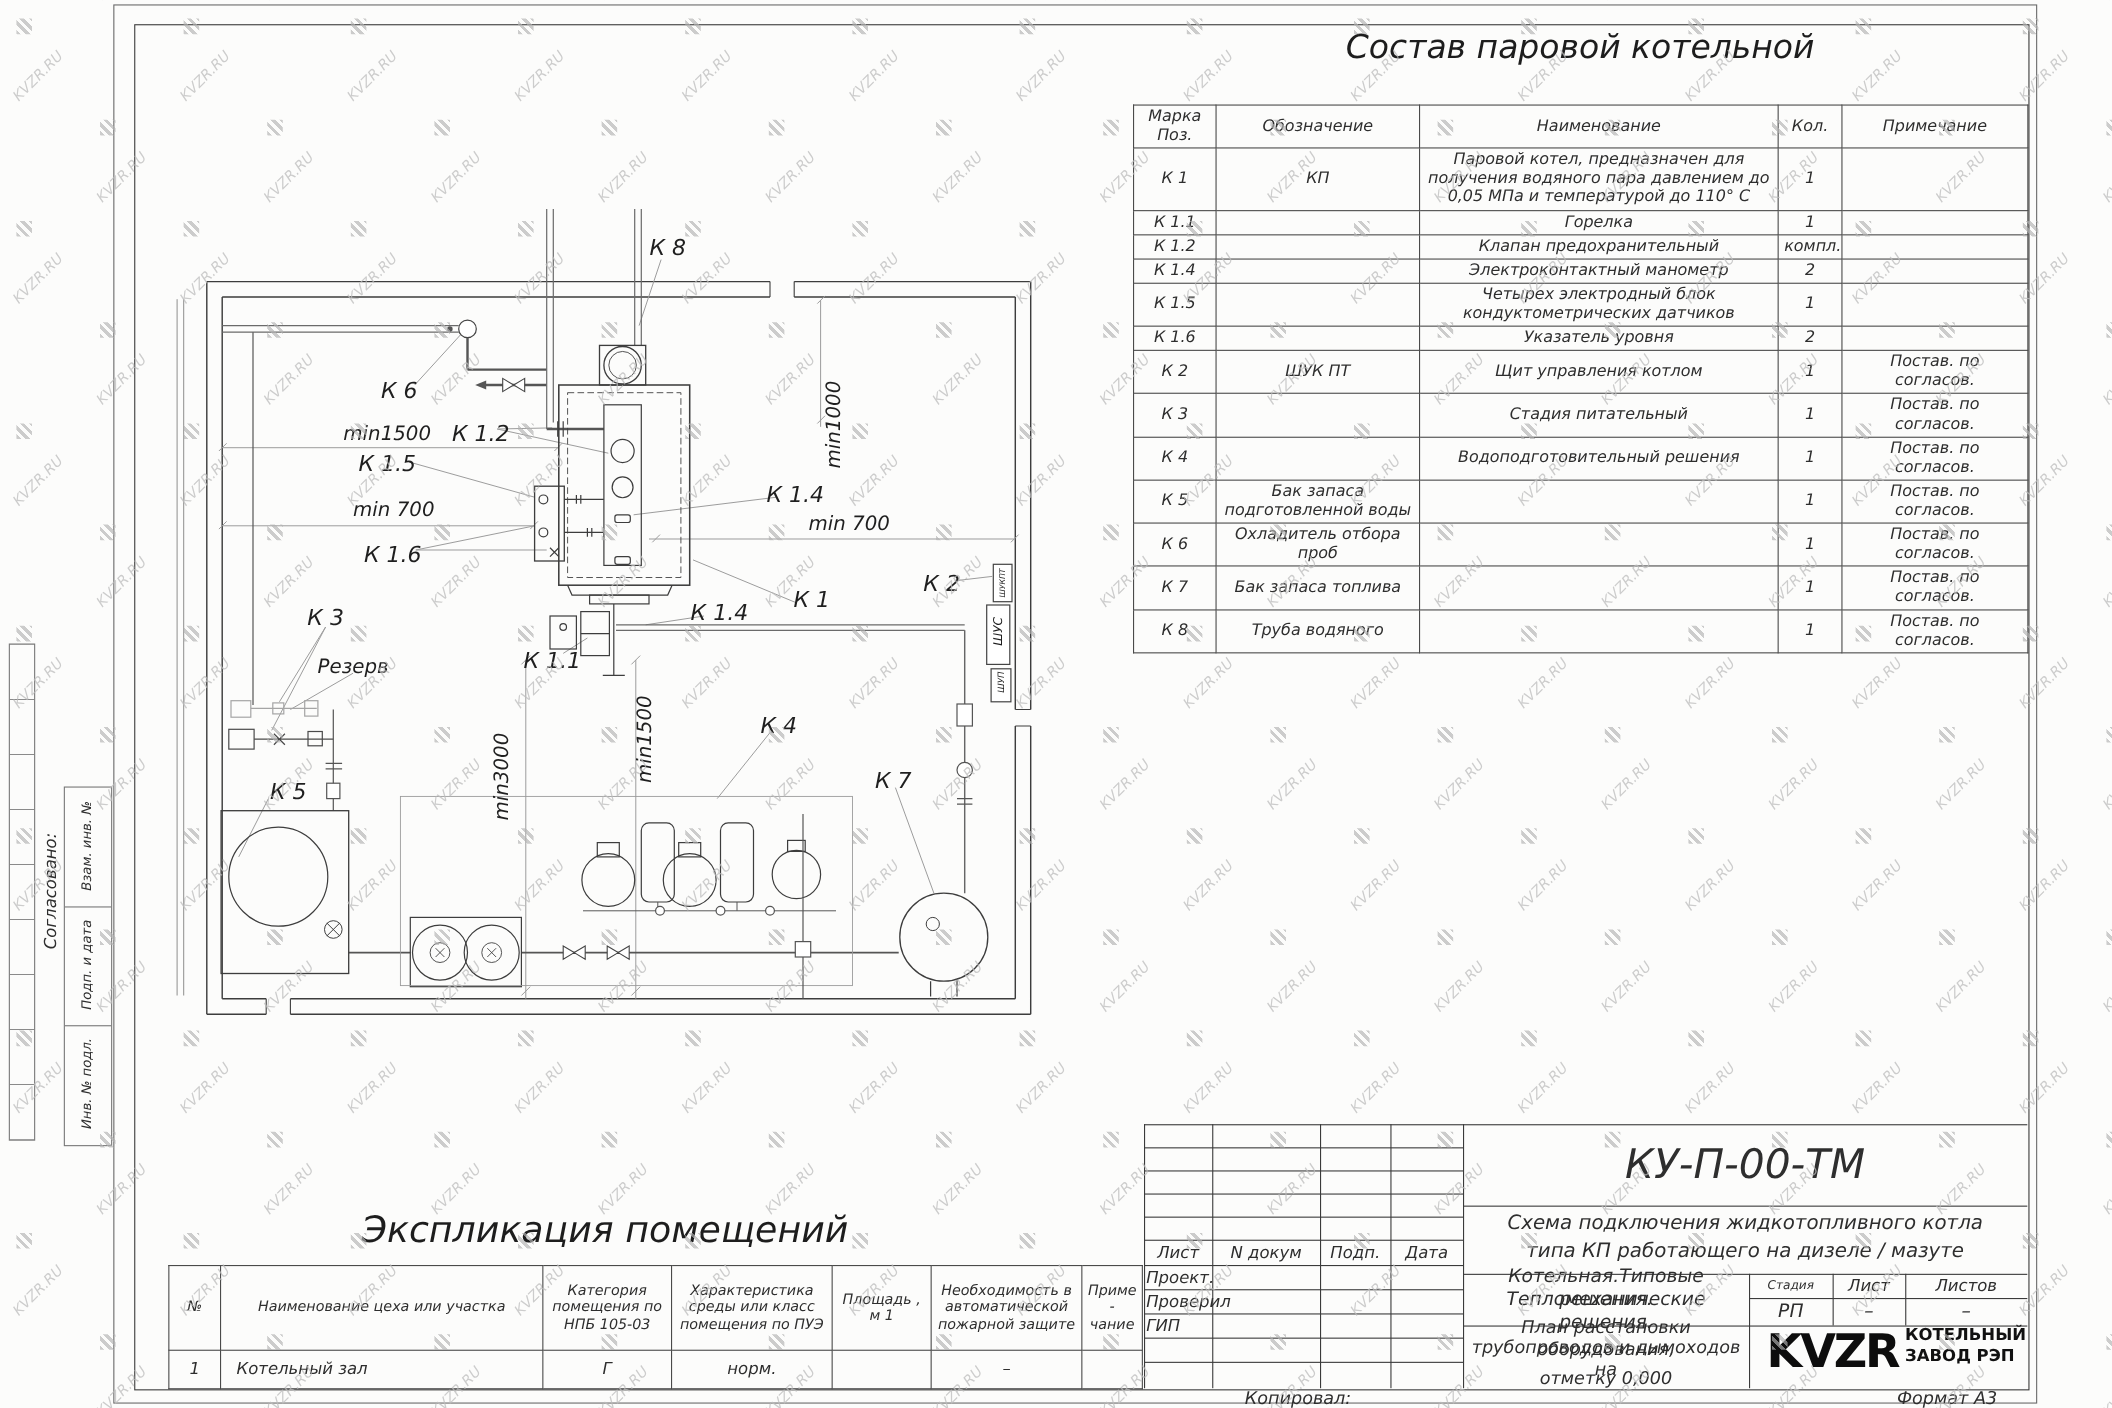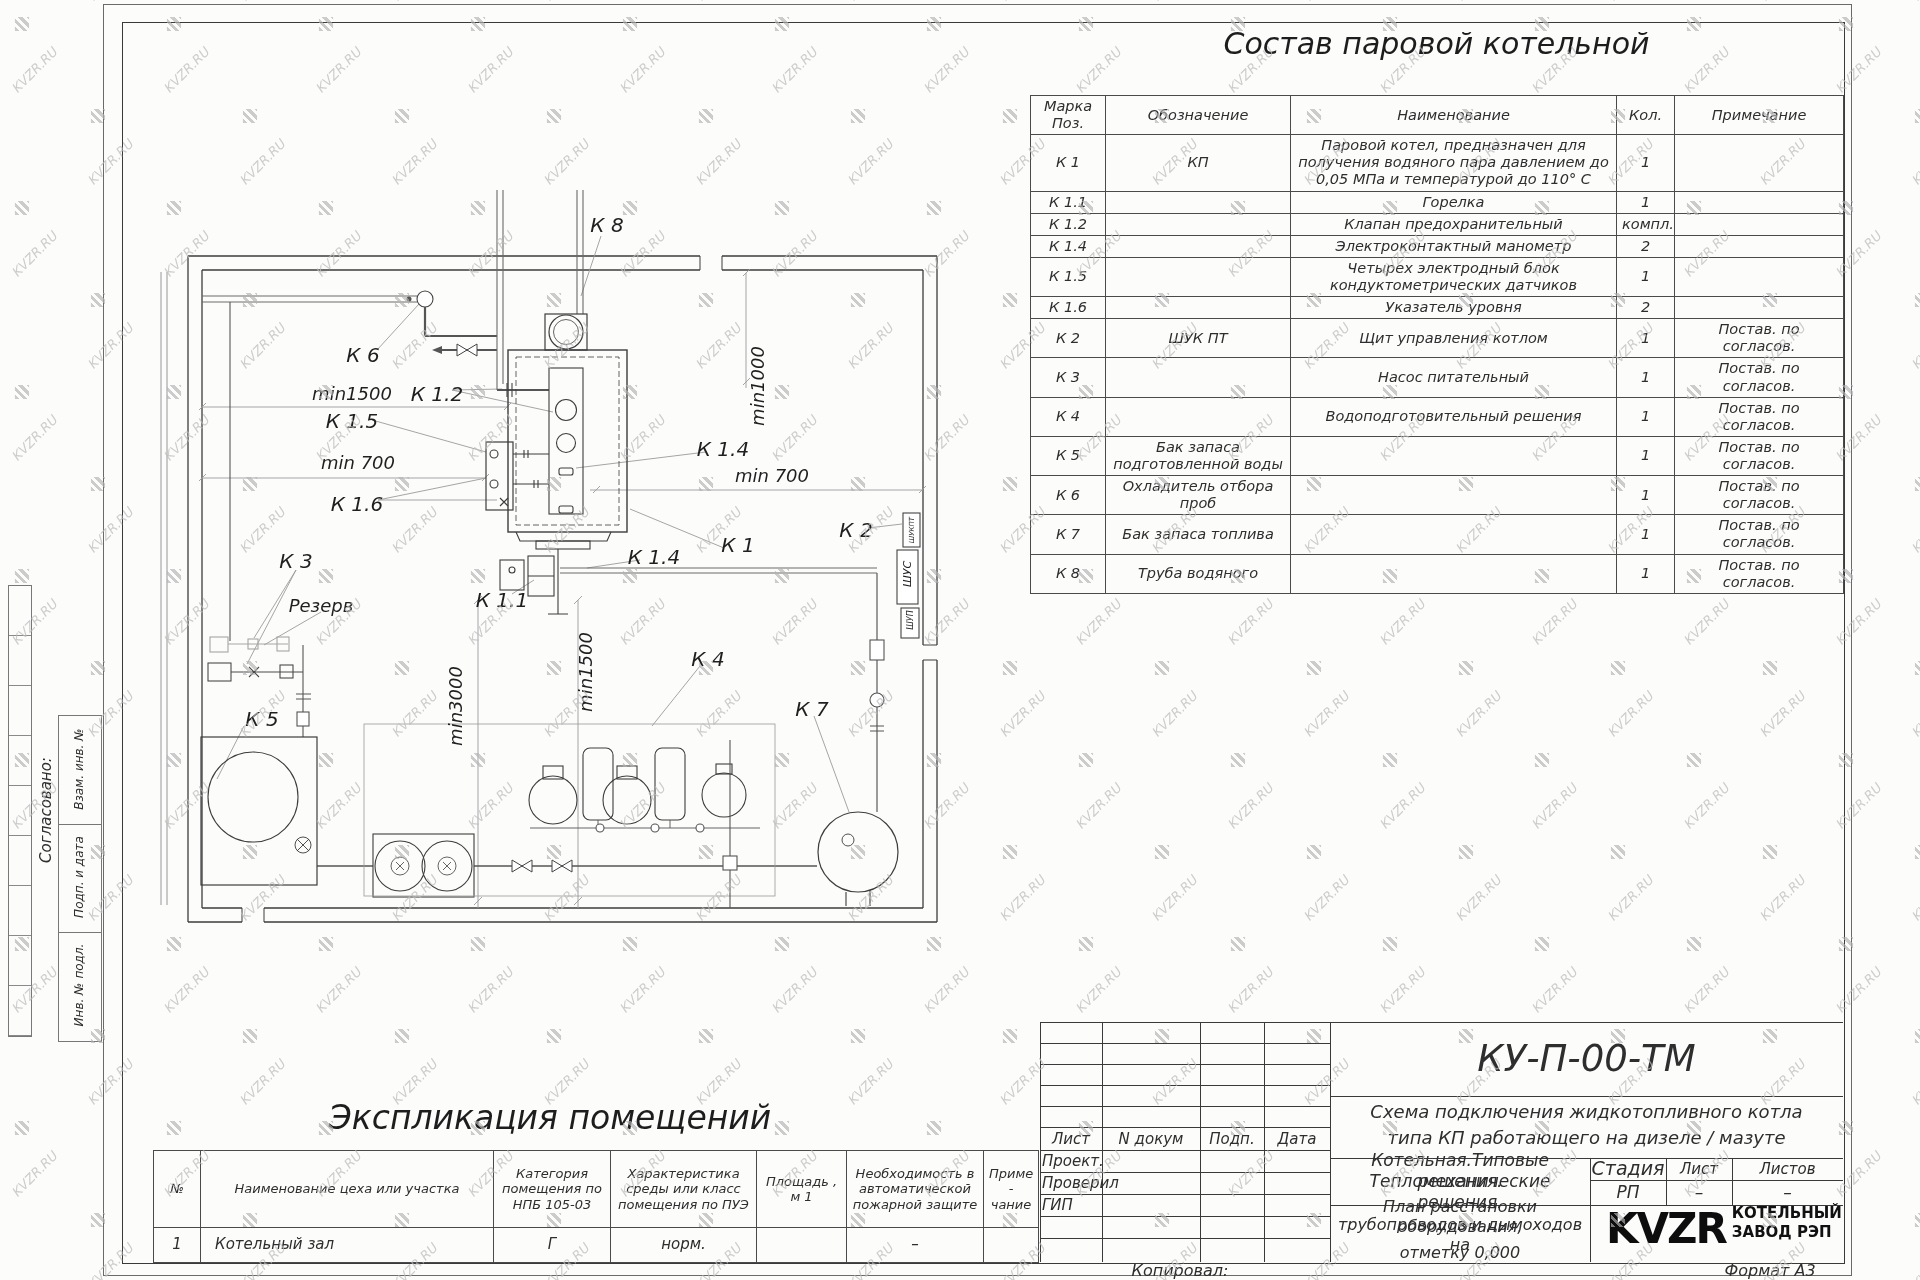--- a/index.html
+++ b/index.html
@@ -286,21 +286,21 @@
     <tr>
           <td>К 2</td>
           <td>ШУК ПТ</td>
           <td>Щит управления котлом</td>
           <td>1</td>
           <td>Постав. по согласов.</td>
         </tr>
     <tr>
           <td>К 3</td>
           <td></td>
-          <td>Насос питательный</td>
+          <td>Стадия питательный</td>
           <td>1</td>
           <td>Постав. по согласов.</td>
         </tr>
     <tr>
           <td>К 4</td>
           <td></td>
           <td>Водоподготовительный решения</td>
           <td>1</td>
           <td>Постав. по согласов.</td>
         </tr>
@@ -409,21 +409,21 @@
     <div class="tc" style="left:1042px;top:1194px;width:60px;height:22px;justify-content:flex-start;font-size:15px">ГИП</div>
 
     <div class="tc" style="left:1330px;top:1022px;width:513px;height:74px;font-size:37px">КУ-П-00-ТМ</div>
 
     <div class="tc" style="left:1330px;top:1098px;width:513px;height:28px;font-size:18px">Схема подключения жидкотопливного котла</div>
     <div class="tc" style="left:1330px;top:1124px;width:513px;height:28px;font-size:18px">типа КП работающего на дизеле / мазуте</div>
 
     <div class="tc" style="left:1334px;top:1160px;width:252px;height:22px;font-size:17px">Котельная.Типовые решения.</div>
     <div class="tc" style="left:1334px;top:1181px;width:252px;height:22px;font-size:17px">Тепломеханические решения.</div>
 
-    <div class="tc" style="left:1590px;top:1158px;width:76px;height:22px;font-size:19px">Стадия</div>
+    <div class="tc" style="left:1590px;top:1158px;width:76px;height:22px;font-size:11px">Стадия</div>
     <div class="tc" style="left:1666px;top:1158px;width:66px;height:22px;font-size:15px">Лист</div>
     <div class="tc" style="left:1732px;top:1158px;width:111px;height:22px;font-size:15px">Листов</div>
     <div class="tc" style="left:1590px;top:1180px;width:76px;height:25px;font-size:17px">РП</div>
     <div class="tc" style="left:1666px;top:1180px;width:66px;height:25px;font-size:17px">–</div>
     <div class="tc" style="left:1732px;top:1180px;width:111px;height:25px;font-size:17px">–</div>
 
     <div class="tc" style="left:1334px;top:1208px;width:252px;height:18px;font-size:16px">План расстановки оборудования,</div>
     <div class="tc" style="left:1334px;top:1226px;width:252px;height:18px;font-size:16px">трубопроводов и дымоходов на</div>
     <div class="tc" style="left:1334px;top:1244px;width:252px;height:18px;font-size:16px">отметку 0,000</div>
 

